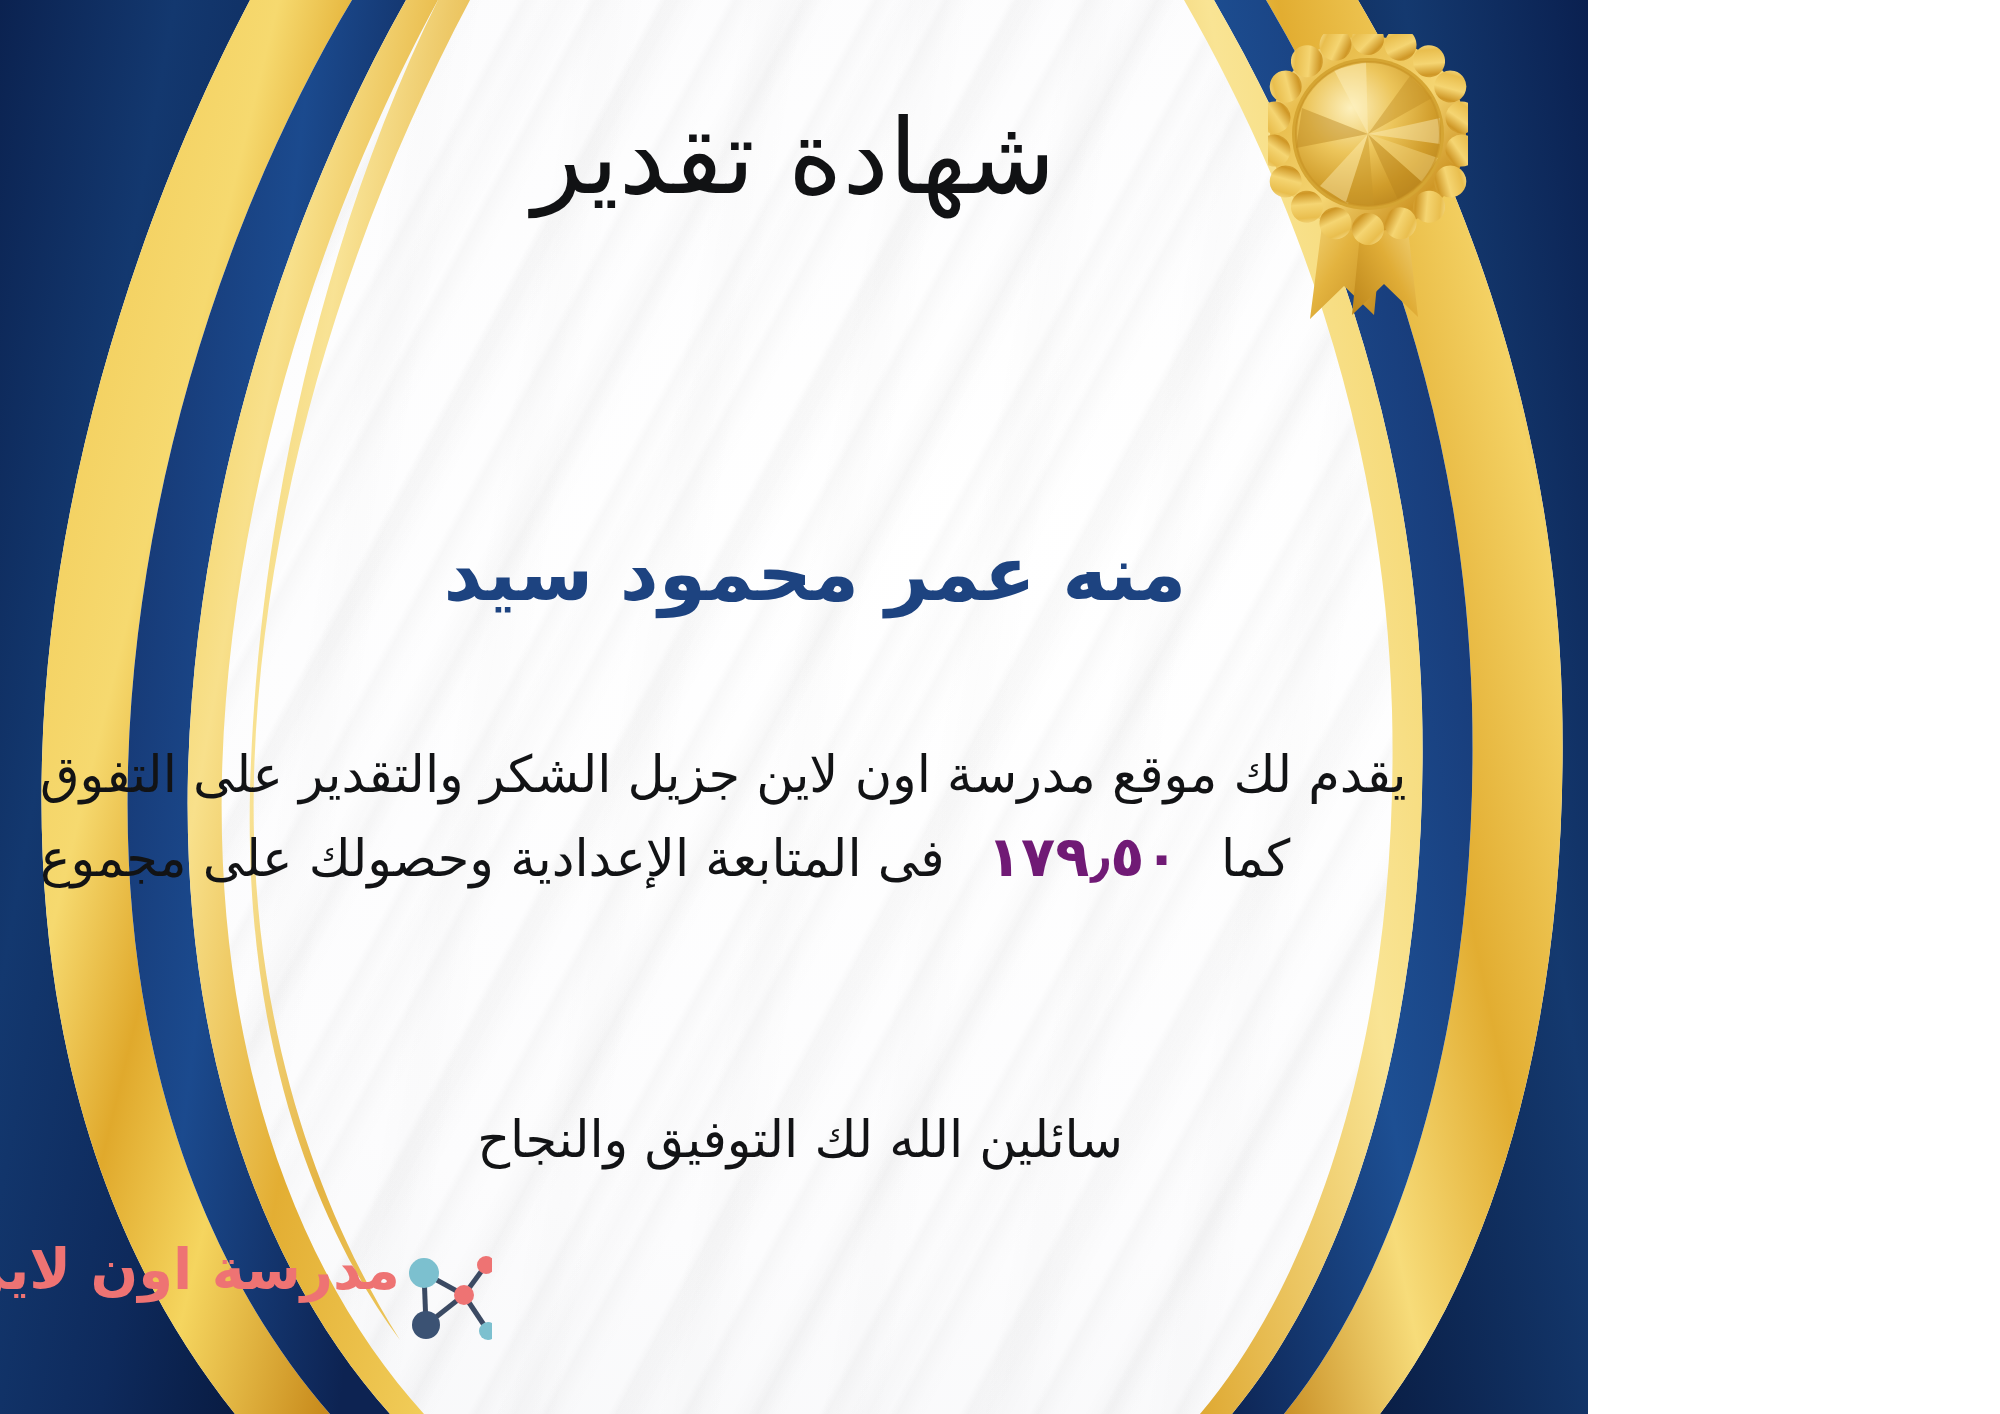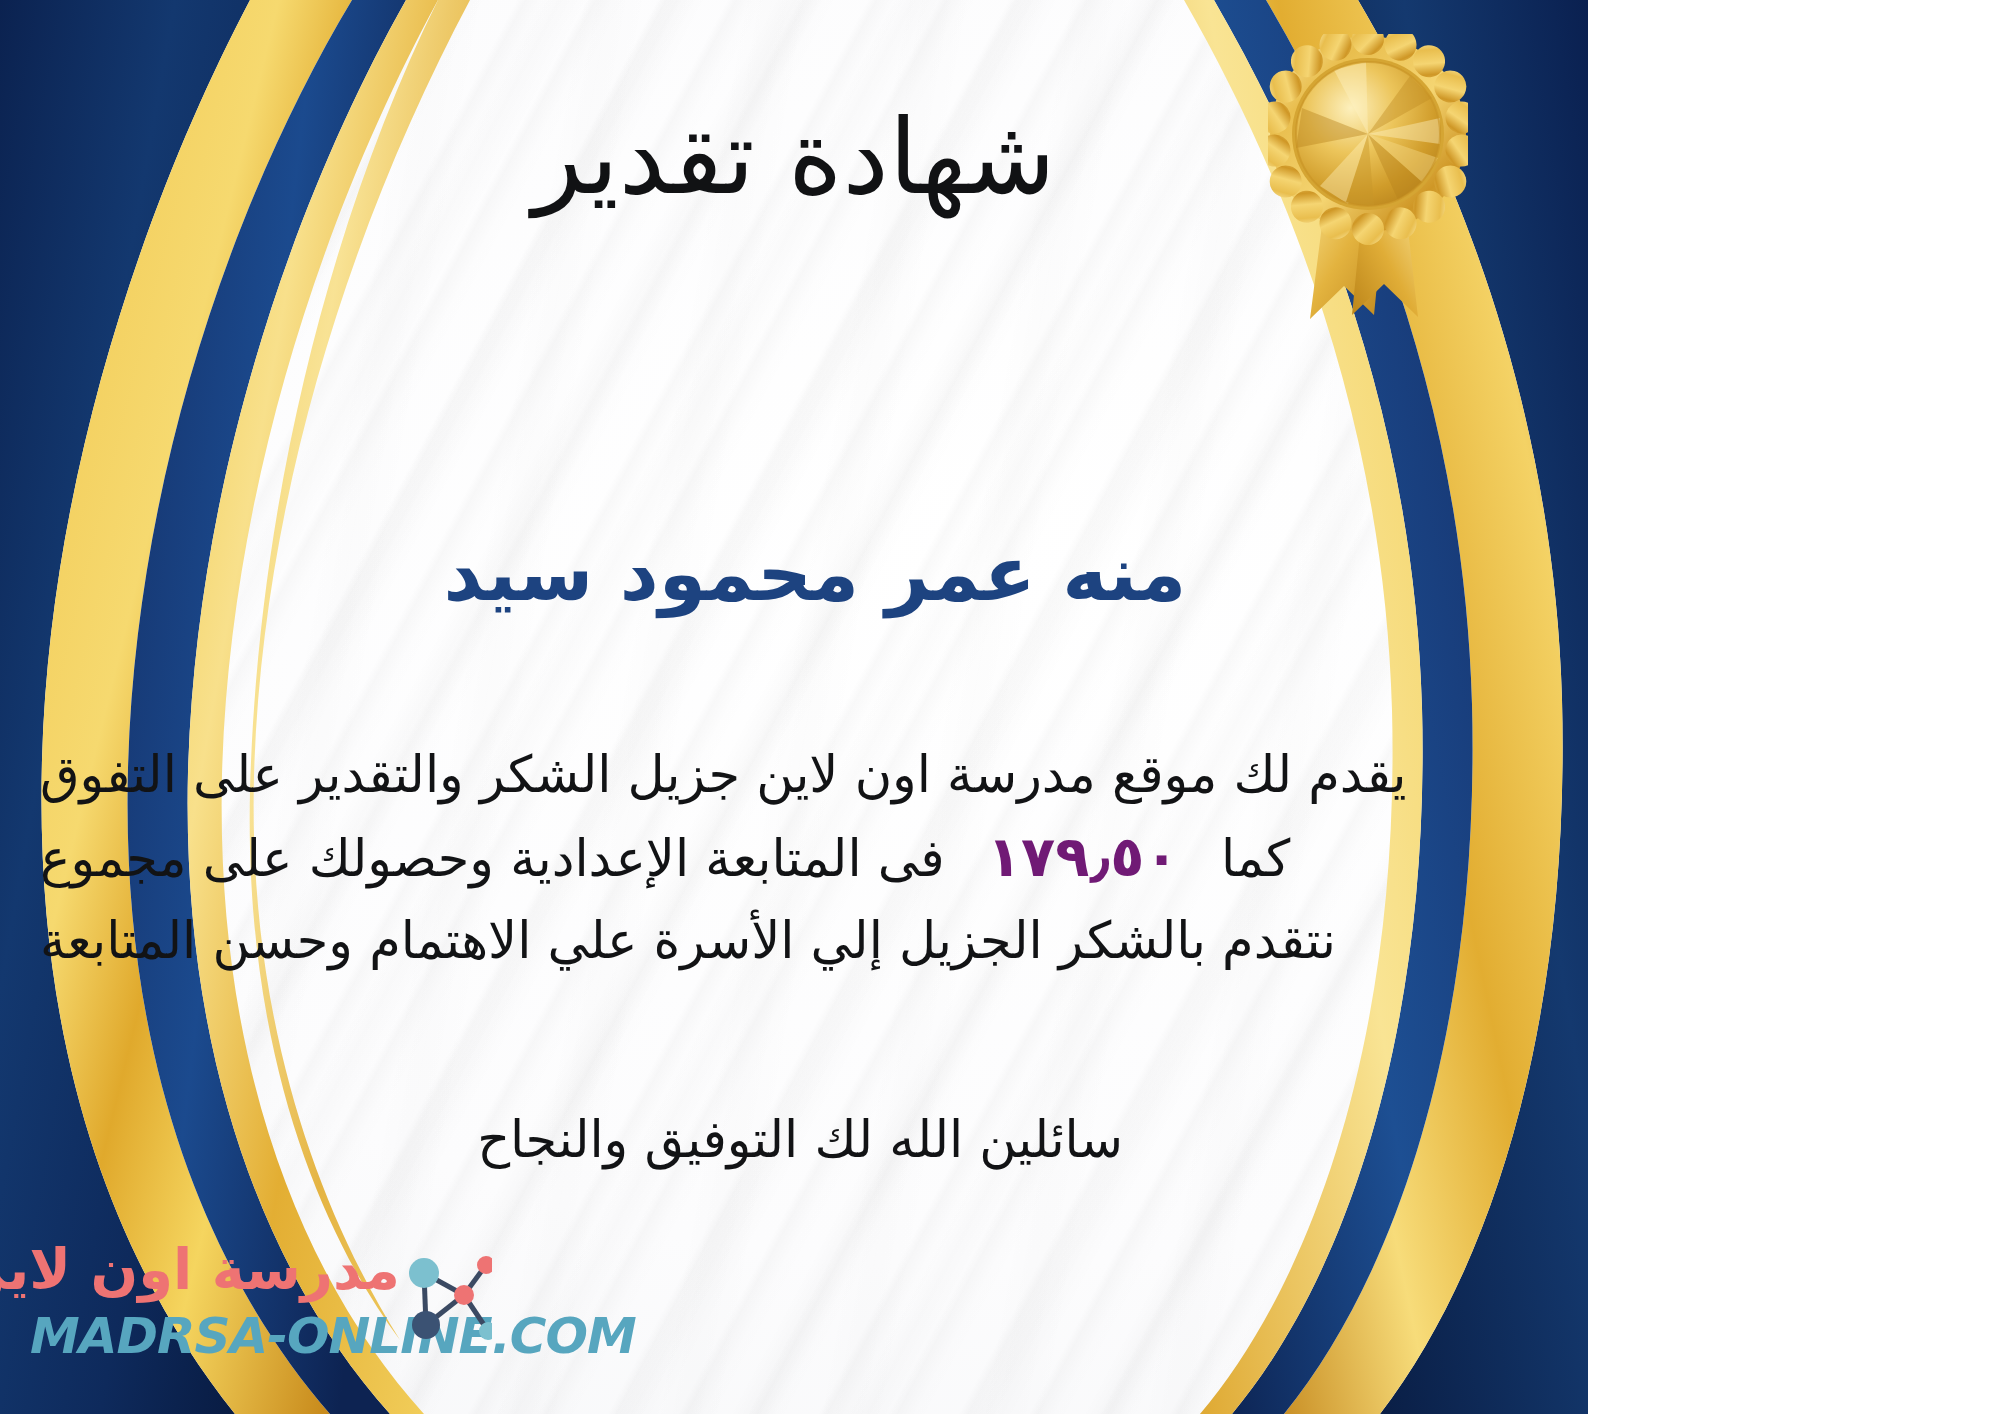--- a/index.html
+++ b/index.html
@@ -305,28 +305,26 @@
 
   <div class="name">منه عمر محمود سيد</div>
 
   <div class="body">
     <div>يقدم لك موقع مدرسة اون لاين جزيل الشكر  والتقدير على التفوق</div>
     <div>
       <span>كما</span>
       <span class="score">١٧٩٫٥٠</span>
       <span>فى المتابعة الإعدادية وحصولك على مجموع</span>
     </div>
-    <div>نتقدم  بالشكر الجزيل إلي الأسرة علي الاهتمام وحسن المتابعة</div>
   </div>
 
   <div class="closing">سائلين الله لك التوفيق  والنجاح</div>
 
   <div class="brand">
     <div class="brand-ar">مدرسة اون لاين</div>
-    <div class="brand-en">MADRSA-ONLINE.COM</div>
     <svg class="brand-net" viewBox="0 0 92 108">
       <line x1="24" y1="30" x2="64" y2="52" stroke="#3b4a63" stroke-width="5"></line>
       <line x1="64" y1="52" x2="26" y2="82" stroke="#3b4a63" stroke-width="5"></line>
       <line x1="24" y1="30" x2="26" y2="82" stroke="#3b4a63" stroke-width="5"></line>
       <line x1="64" y1="52" x2="86" y2="22" stroke="#3b4a63" stroke-width="5"></line>
       <line x1="64" y1="52" x2="88" y2="88" stroke="#3b4a63" stroke-width="5"></line>
       <circle cx="24" cy="30" r="15" fill="#7cc0cf"></circle>
       <circle cx="26" cy="82" r="14" fill="#3b5273"></circle>
       <circle cx="64" cy="52" r="10" fill="#ee7373"></circle>
       <circle cx="86" cy="22" r="9" fill="#ee7373"></circle>

